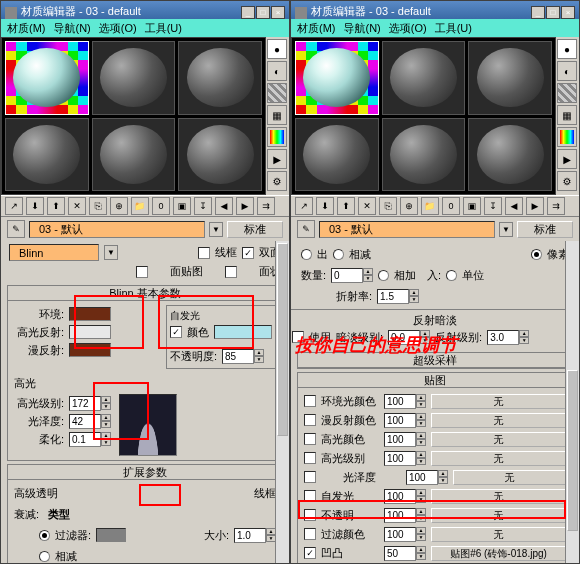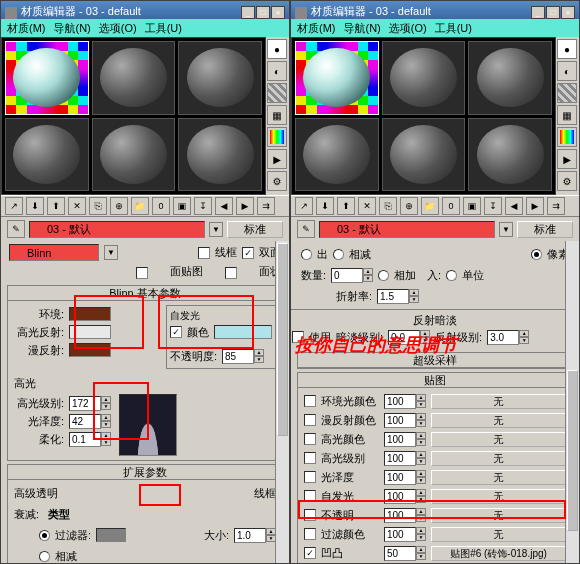--- a/index.html
+++ b/index.html
@@ -20,21 +20,21 @@
 .sphere-cell.active { border: 1px solid #fff; }
 .sphere { position: absolute; width: 82%; height: 82%; left: 9%; top: 9%; border-radius: 50%; background: radial-gradient(circle at 32% 30%, #aaa, #555 50%, #222); }
 .sphere.lit { background: radial-gradient(circle at 35% 30%, #fff, #d7f4f0 20%, #a7d9d5 42%, #4a7775 75%, #1a2a28); }
 .colorbars { position: absolute; inset: 0; background:
   linear-gradient(90deg, red 0 12.5%, lime 12.5% 25%, blue 25% 37.5%, red 62.5% 75%, lime 75% 87.5%, blue 87.5% 100%),
   linear-gradient(0deg, red 0 12.5%, lime 12.5% 25%, blue 25% 37.5%, red 62.5% 75%, lime 75% 87.5%, blue 87.5% 100%);
   background-blend-mode: screen; opacity: .9; z-index: 0; }
 .hbar { height: 22px; background: #d4d0c8; display: flex; align-items: center; padding: 2px 4px; gap: 3px; border-top: 1px solid #fff; border-bottom: 1px solid #808080; }
 .hbtn { width: 18px; height: 18px; background: #d4d0c8; border: 1px solid #808080; cursor: pointer; display:flex; align-items:center; justify-content:center; font-size:9px; }
 .namerow { display: flex; align-items: center; padding: 3px 6px; gap: 4px; }
-.dropbox { background: #ef4444; border: 1px inset #808080; height: 17px; padding: 0 17px; display: flex; align-items: center; flex: 1; }
+.dropbox { background: #fdba74; border: 1px inset #808080; height: 17px; padding: 0 9px; display: flex; align-items: center; flex: 1; }
 .dropbox-arrow { width: 14px; height: 15px; background: #d4d0c8; border: 1px solid #808080; text-align: center; font-size: 8px; line-height: 13px; cursor: pointer; }
 .widebtn { background: #d4d0c8; border: 1px outset #fff; height: 17px; padding: 0 16px; cursor: pointer; display:flex; align-items:center; }
 .rollout { border: 1px solid #808080; margin: 3px 6px; background: #d4d0c8; }
 .rollout-hd { background: #d4d0c8; border-bottom: 1px solid #808080; text-align: center; height: 15px; line-height: 15px; cursor: pointer; font-size: 11px; }
 .rollout-body { padding: 4px 6px; display: flex; flex-direction: column; gap: 3px; font-size: 11px; }
 .row { display: flex; align-items: center; gap: 5px; min-height: 18px; }
 .lbl { text-align: right; min-width: 50px; }
 .swatch { width: 42px; height: 14px; border: 1px inset #808080; cursor: pointer; }
 .spinner { display: flex; align-items: center; }
 .spinner input { width: 32px; height: 15px; border: 1px inset #808080; padding: 0 2px; font-size: 10px; background: #fff; }
@@ -143,21 +143,21 @@
       <div class="dropbox" style="flex:0 0 90px;">
           <span>Blinn</span>
         </div>
       <div class="dropbox-arrow">▼</div>
       <div style="flex:1"></div>
       <div class="chk"></div>
         <span>线框</span>
       <div class="chk">✓</div>
         <span>双面</span>
     </div>
-    <div class="row" style="padding:0 8px 3px; justify-content:flex-end; gap:22px;align-items:flex-end;">
+    <div class="row" style="padding:0 8px 3px; justify-content:flex-end; gap:22px;">
       <div class="chk"></div>
         <span>面贴图</span>
       <div class="chk"></div>
         <span>面状</span>
     </div>
 
     <div class="rollout">
       <div class="rollout-hd"><span>Blinn 基本参数</span></div>
       <div class="rollout-body">
         <div style="display:flex; gap:8px;">
@@ -468,21 +468,21 @@
               <input value="100" style="">
               <div class="spinner-btns">
                 <div class="spinbtn">▲</div>
                 <div class="spinbtn">▼</div>
               </div>
             </div>
             <div class="mapbtn">无</div>
           </div>
           <div class="row">
             <div class="chk"></div>
-            <span style="width:58px;">光泽度</span>
+            <span style="width:58px;margin-left:22px;">光泽度</span>
             <div class="spinner">
               <input value="100" style="">
               <div class="spinner-btns">
                 <div class="spinbtn">▲</div>
                 <div class="spinbtn">▼</div>
               </div>
             </div>
             <div class="mapbtn">无</div>
           </div>
           <div class="row">

